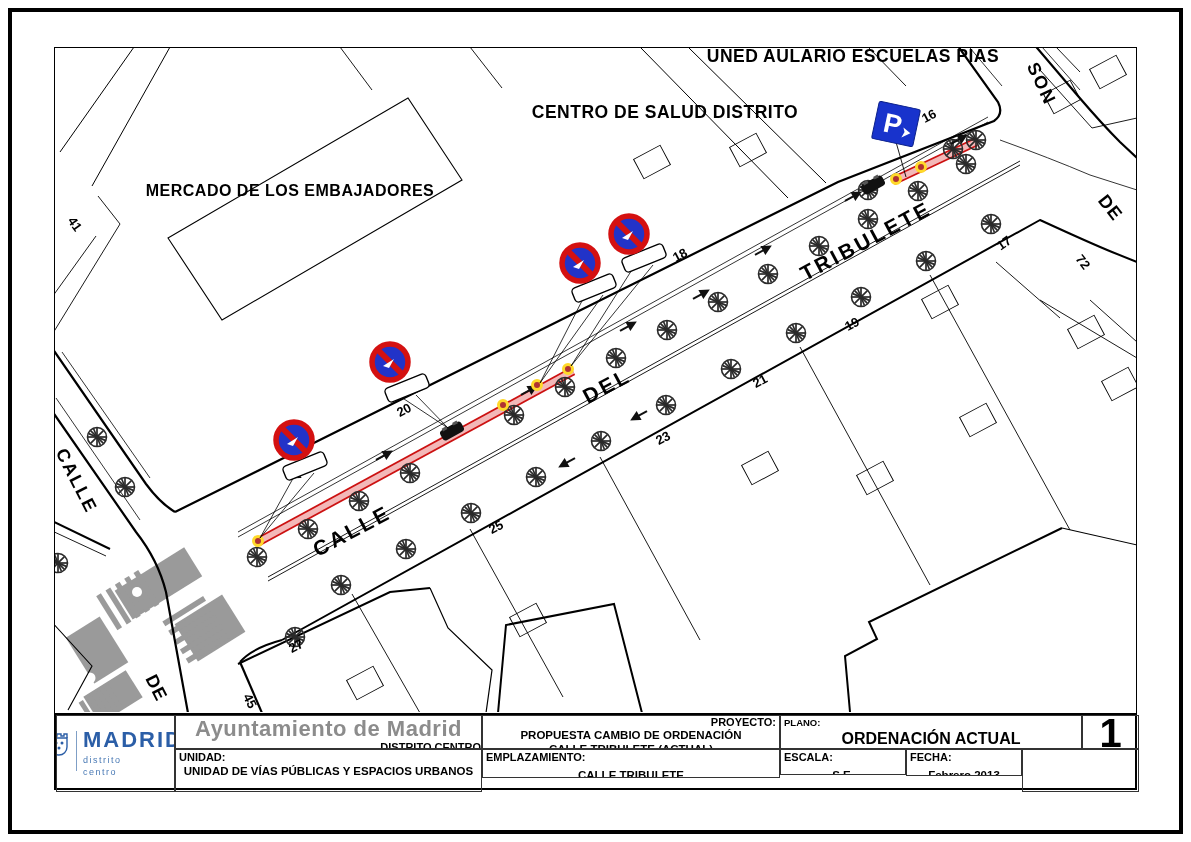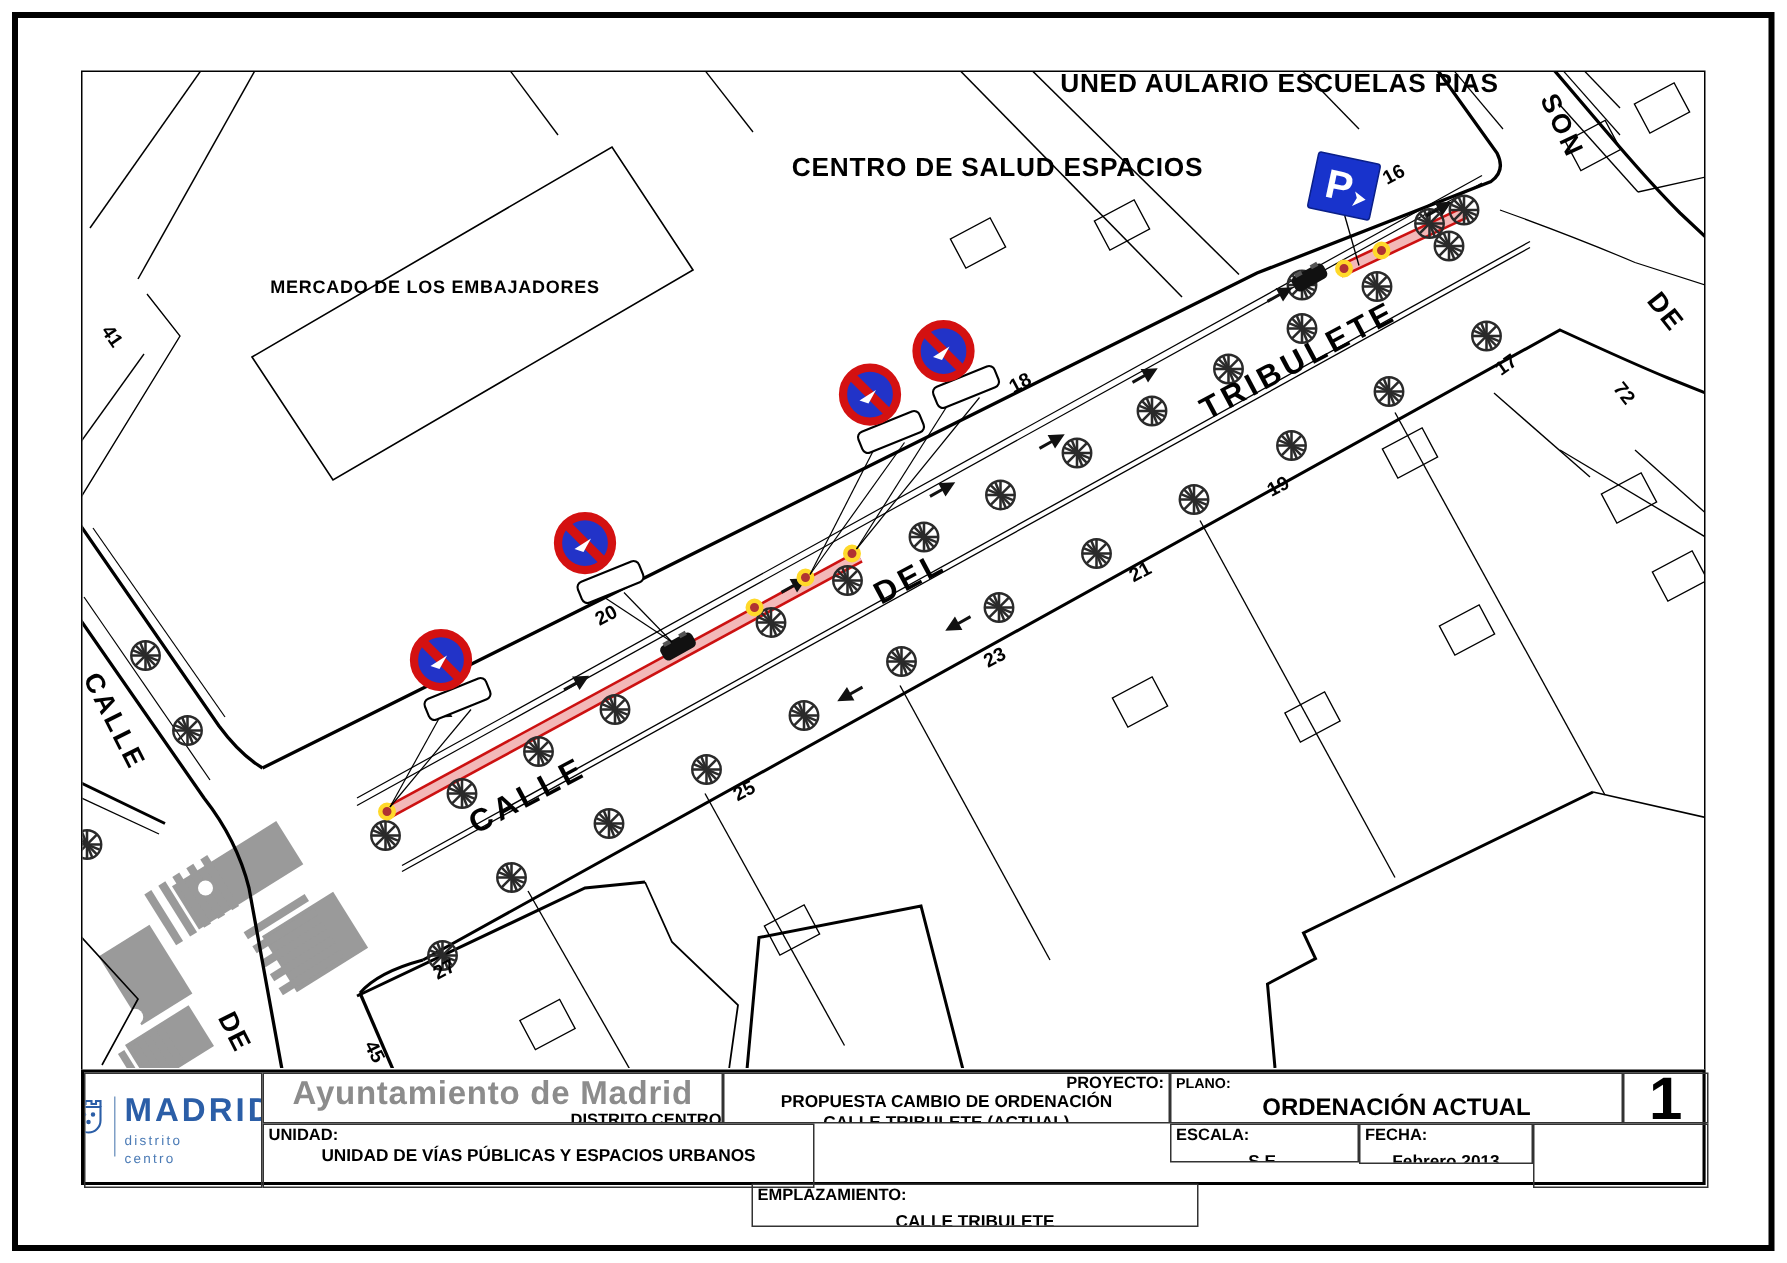--- a/index.html
+++ b/index.html
@@ -270,22 +270,22 @@
             <polygon points="8,2 16,6 8,12 10,6" fill="#fff" transform="translate(896,124) rotate(12)"></polygon>
           </g>
         </g>
     </g>
   </svg>
 
   <div class="outer-border"></div>
   <div class="frame"></div>
   <div id="labels">
       <div class="map-label" style="left: 853px; top: 56px; font-size: 17.5px; letter-spacing: 0.5px; transform: translate(-50%, -50%) rotate(0deg);">UNED AULARIO ESCUELAS PIAS</div>
-      <div class="map-label" style="left: 665px; top: 112px; font-size: 17.5px; letter-spacing: 0.5px; transform: translate(-50%, -50%) rotate(0deg);">CENTRO DE SALUD ESPACIOS</div>
-      <div class="map-label" style="left: 290px; top: 191px; font-size: 12px; letter-spacing: 0.5px; transform: translate(-50%, -50%) rotate(0deg);">MERCADO DE LOS EMBAJADORES</div>
+      <div class="map-label" style="left: 665px; top: 112px; font-size: 17.5px; letter-spacing: 0.5px; transform: translate(-50%, -50%) rotate(0deg);">CENTRO DE SALUD DISTRITO</div>
+      <div class="map-label" style="left: 290px; top: 191px; font-size: 16px; letter-spacing: 0.5px; transform: translate(-50%, -50%) rotate(0deg);">MERCADO DE LOS EMBAJADORES</div>
       <div class="map-label" style="left: 352px; top: 531px; font-size: 21px; letter-spacing: 3px; transform: translate(-50%, -50%) rotate(-28deg);">CALLE</div>
       <div class="map-label" style="left: 607px; top: 386px; font-size: 21px; letter-spacing: 3px; transform: translate(-50%, -50%) rotate(-28deg);">DEL</div>
       <div class="map-label" style="left: 866px; top: 241px; font-size: 21px; letter-spacing: 3px; transform: translate(-50%, -50%) rotate(-28deg);">TRIBULETE</div>
       <div class="map-label" style="left: 76px; top: 481px; font-size: 18px; letter-spacing: 2px; transform: translate(-50%, -50%) rotate(63deg);">CALLE</div>
       <div class="map-label" style="left: 156px; top: 688px; font-size: 18px; letter-spacing: 1px; transform: translate(-50%, -50%) rotate(63deg);">DE</div>
       <div class="map-label" style="left: 1041px; top: 84px; font-size: 18px; letter-spacing: 2px; transform: translate(-50%, -50%) rotate(65deg);">SON</div>
       <div class="map-label" style="left: 1110px; top: 208px; font-size: 18px; letter-spacing: 1px; transform: translate(-50%, -50%) rotate(52deg);">DE</div>
       <div class="map-label" style="left: 75px; top: 224px; font-size: 13px; letter-spacing: 0px; transform: translate(-50%, -50%) rotate(55deg);">41</div>
       <div class="map-label" style="left: 404px; top: 410px; font-size: 13px; letter-spacing: 0px; transform: translate(-50%, -50%) rotate(-28deg);">20</div>
       <div class="map-label" style="left: 680px; top: 255px; font-size: 13px; letter-spacing: 0px; transform: translate(-50%, -50%) rotate(-28deg);">18</div>
@@ -318,31 +318,31 @@
           <div class="logo-sub">distrito</div>
           <div class="logo-sub" style="margin-top:0;">centro</div>
         </div>
       </div>
     </div>
 
     <div class="tb-cell" style="left:119px;top:0;width:307px;height:34px;">
       <div class="org-title">Ayuntamiento de Madrid</div>
       <div class="org-sub">DISTRITO CENTRO</div>
     </div>
-    <div class="tb-cell" style="left:119px;top:34px;width:368px;height:43px;">
+    <div class="tb-cell" style="left:119px;top:34px;width:307px;height:43px;">
       <div class="tb-label">UNIDAD:</div>
       <div class="tb-value">UNIDAD DE VÍAS PÚBLICAS Y ESPACIOS URBANOS</div>
     </div>
 
     <div class="tb-cell" style="left:426px;top:0;width:298px;height:34px;">
       <div class="tb-label" style="padding:0 3px;text-align:right;">PROYECTO:</div>
       <div class="tb-value">PROPUESTA  CAMBIO DE ORDENACIÓN</div>
       <div class="tb-value">CALLE  TRIBULETE (ACTUAL)</div>
     </div>
-    <div class="tb-cell" style="left:445px;top:34px;width:298px;height:29px;margin-top:40px;">
+    <div class="tb-cell" style="left:426px;top:34px;width:298px;height:29px;">
       <div class="tb-label">EMPLAZAMIENTO:</div>
       <div class="tb-value" style="margin-top:4px;">CALLE  TRIBULETE</div>
     </div>
 
     <div class="tb-cell" style="left:724px;top:0;width:302px;height:34px;">
       <div class="tb-label" style="font-size:9.5px;">PLANO:</div>
       <div class="tb-value" style="font-size:16px;">ORDENACIÓN  ACTUAL</div>
     </div>
     <div class="tb-cell" style="left:1026px;top:0;width:57px;height:34px;">
       <div class="sheet-number">1</div>

